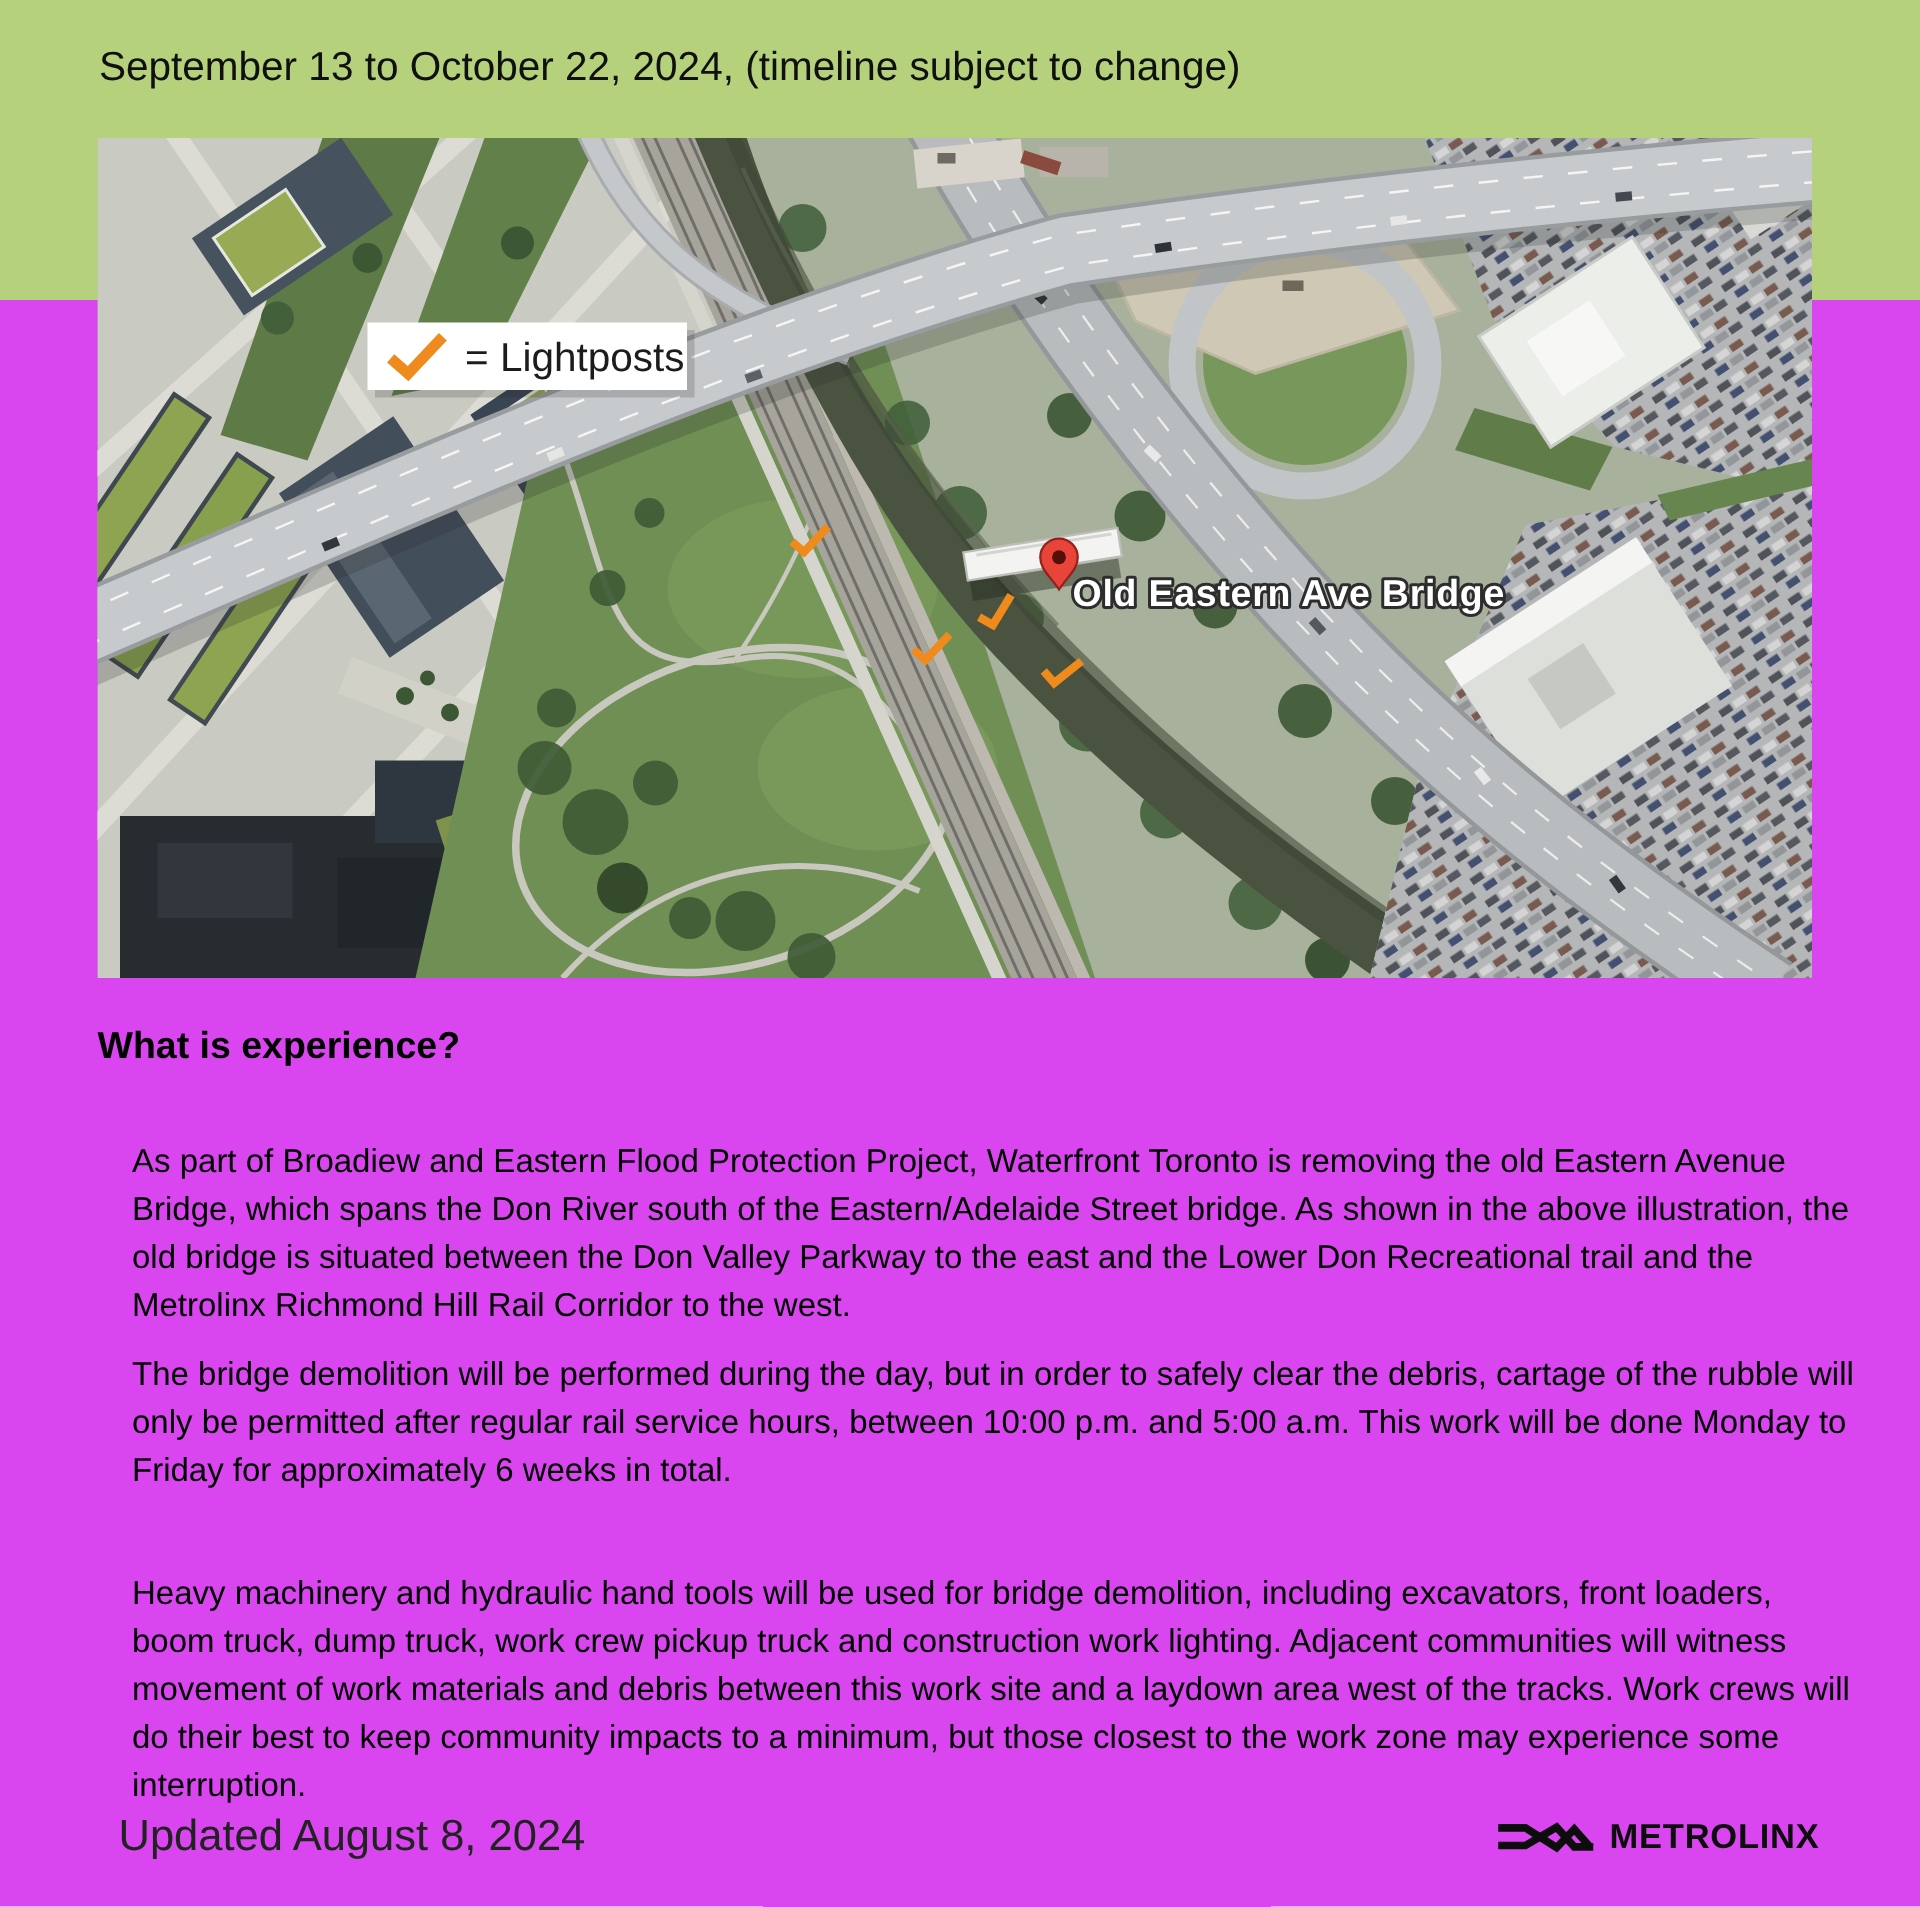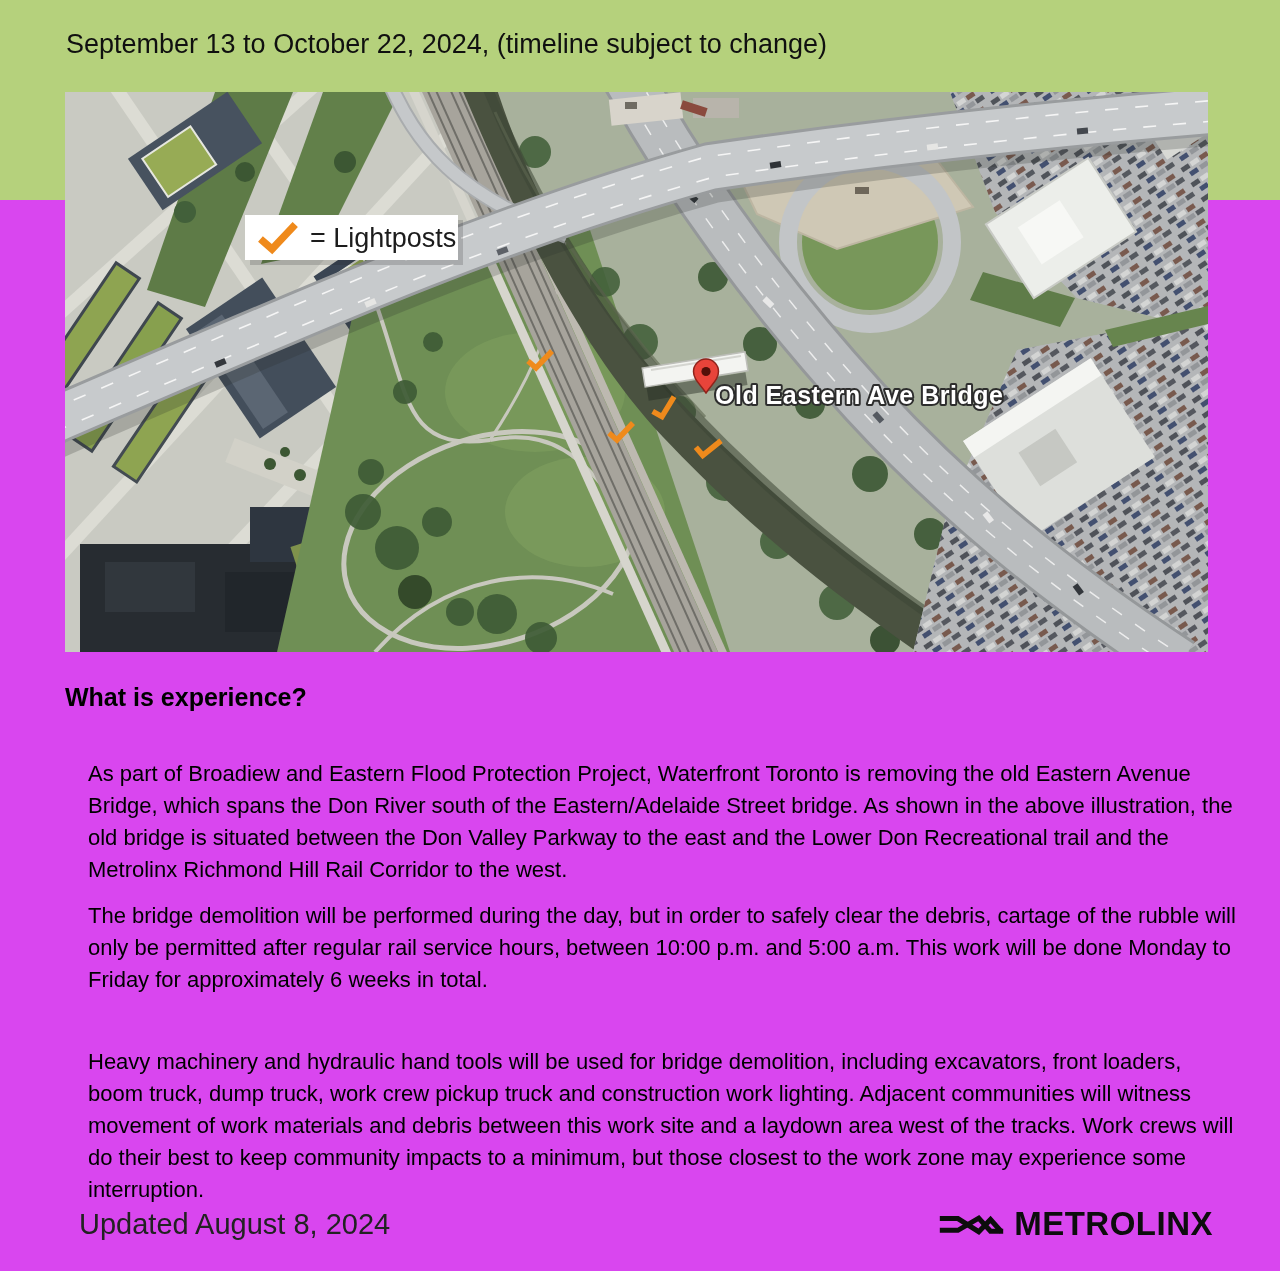--- a/index.html
+++ b/index.html
@@ -8,21 +8,21 @@
   .header-band{position:absolute;left:0;top:0;width:1280px;height:200px;background:#b5d17c;}
   .header-title{position:absolute;left:66px;top:28px;font-size:27px;line-height:32px;color:#101010;}
   .map-wrap{position:absolute;left:65px;top:92px;width:1143px;height:560px;}
   .content-heading{position:absolute;left:65px;top:682px;width:1150px;font-size:25px;font-weight:bold;line-height:30px;}
   .para{position:absolute;left:65px;width:1150px;font-size:22px;line-height:32px;margin-left:23px;}
   .p1{top:736px;} .p2{top:878px;} .p3{top:1024px;}
   .footer{position:absolute;left:65px;top:1196px;width:1148px;height:56px;
           display:flex;align-items:center;justify-content:space-between;}
   .updated{font-size:29px;color:#222;padding-left:14px;}
   .logo{display:flex;align-items:center;gap:9px;}
-  .logo-text{font-size:33px;font-weight:bold;letter-spacing:0.5px;color:#0d0d0d;}
+  .logo-text{font-size:23px;font-weight:bold;letter-spacing:0.5px;color:#0d0d0d;}
   svg text{font-family:"Liberation Sans",sans-serif;}
 </style>
 </head>
 <body>
 
 <div class="page">
 
   <div class="header-band">
     <div class="header-title">September 13 to October 22, 2024, (timeline subject to change)</div>
   </div>

